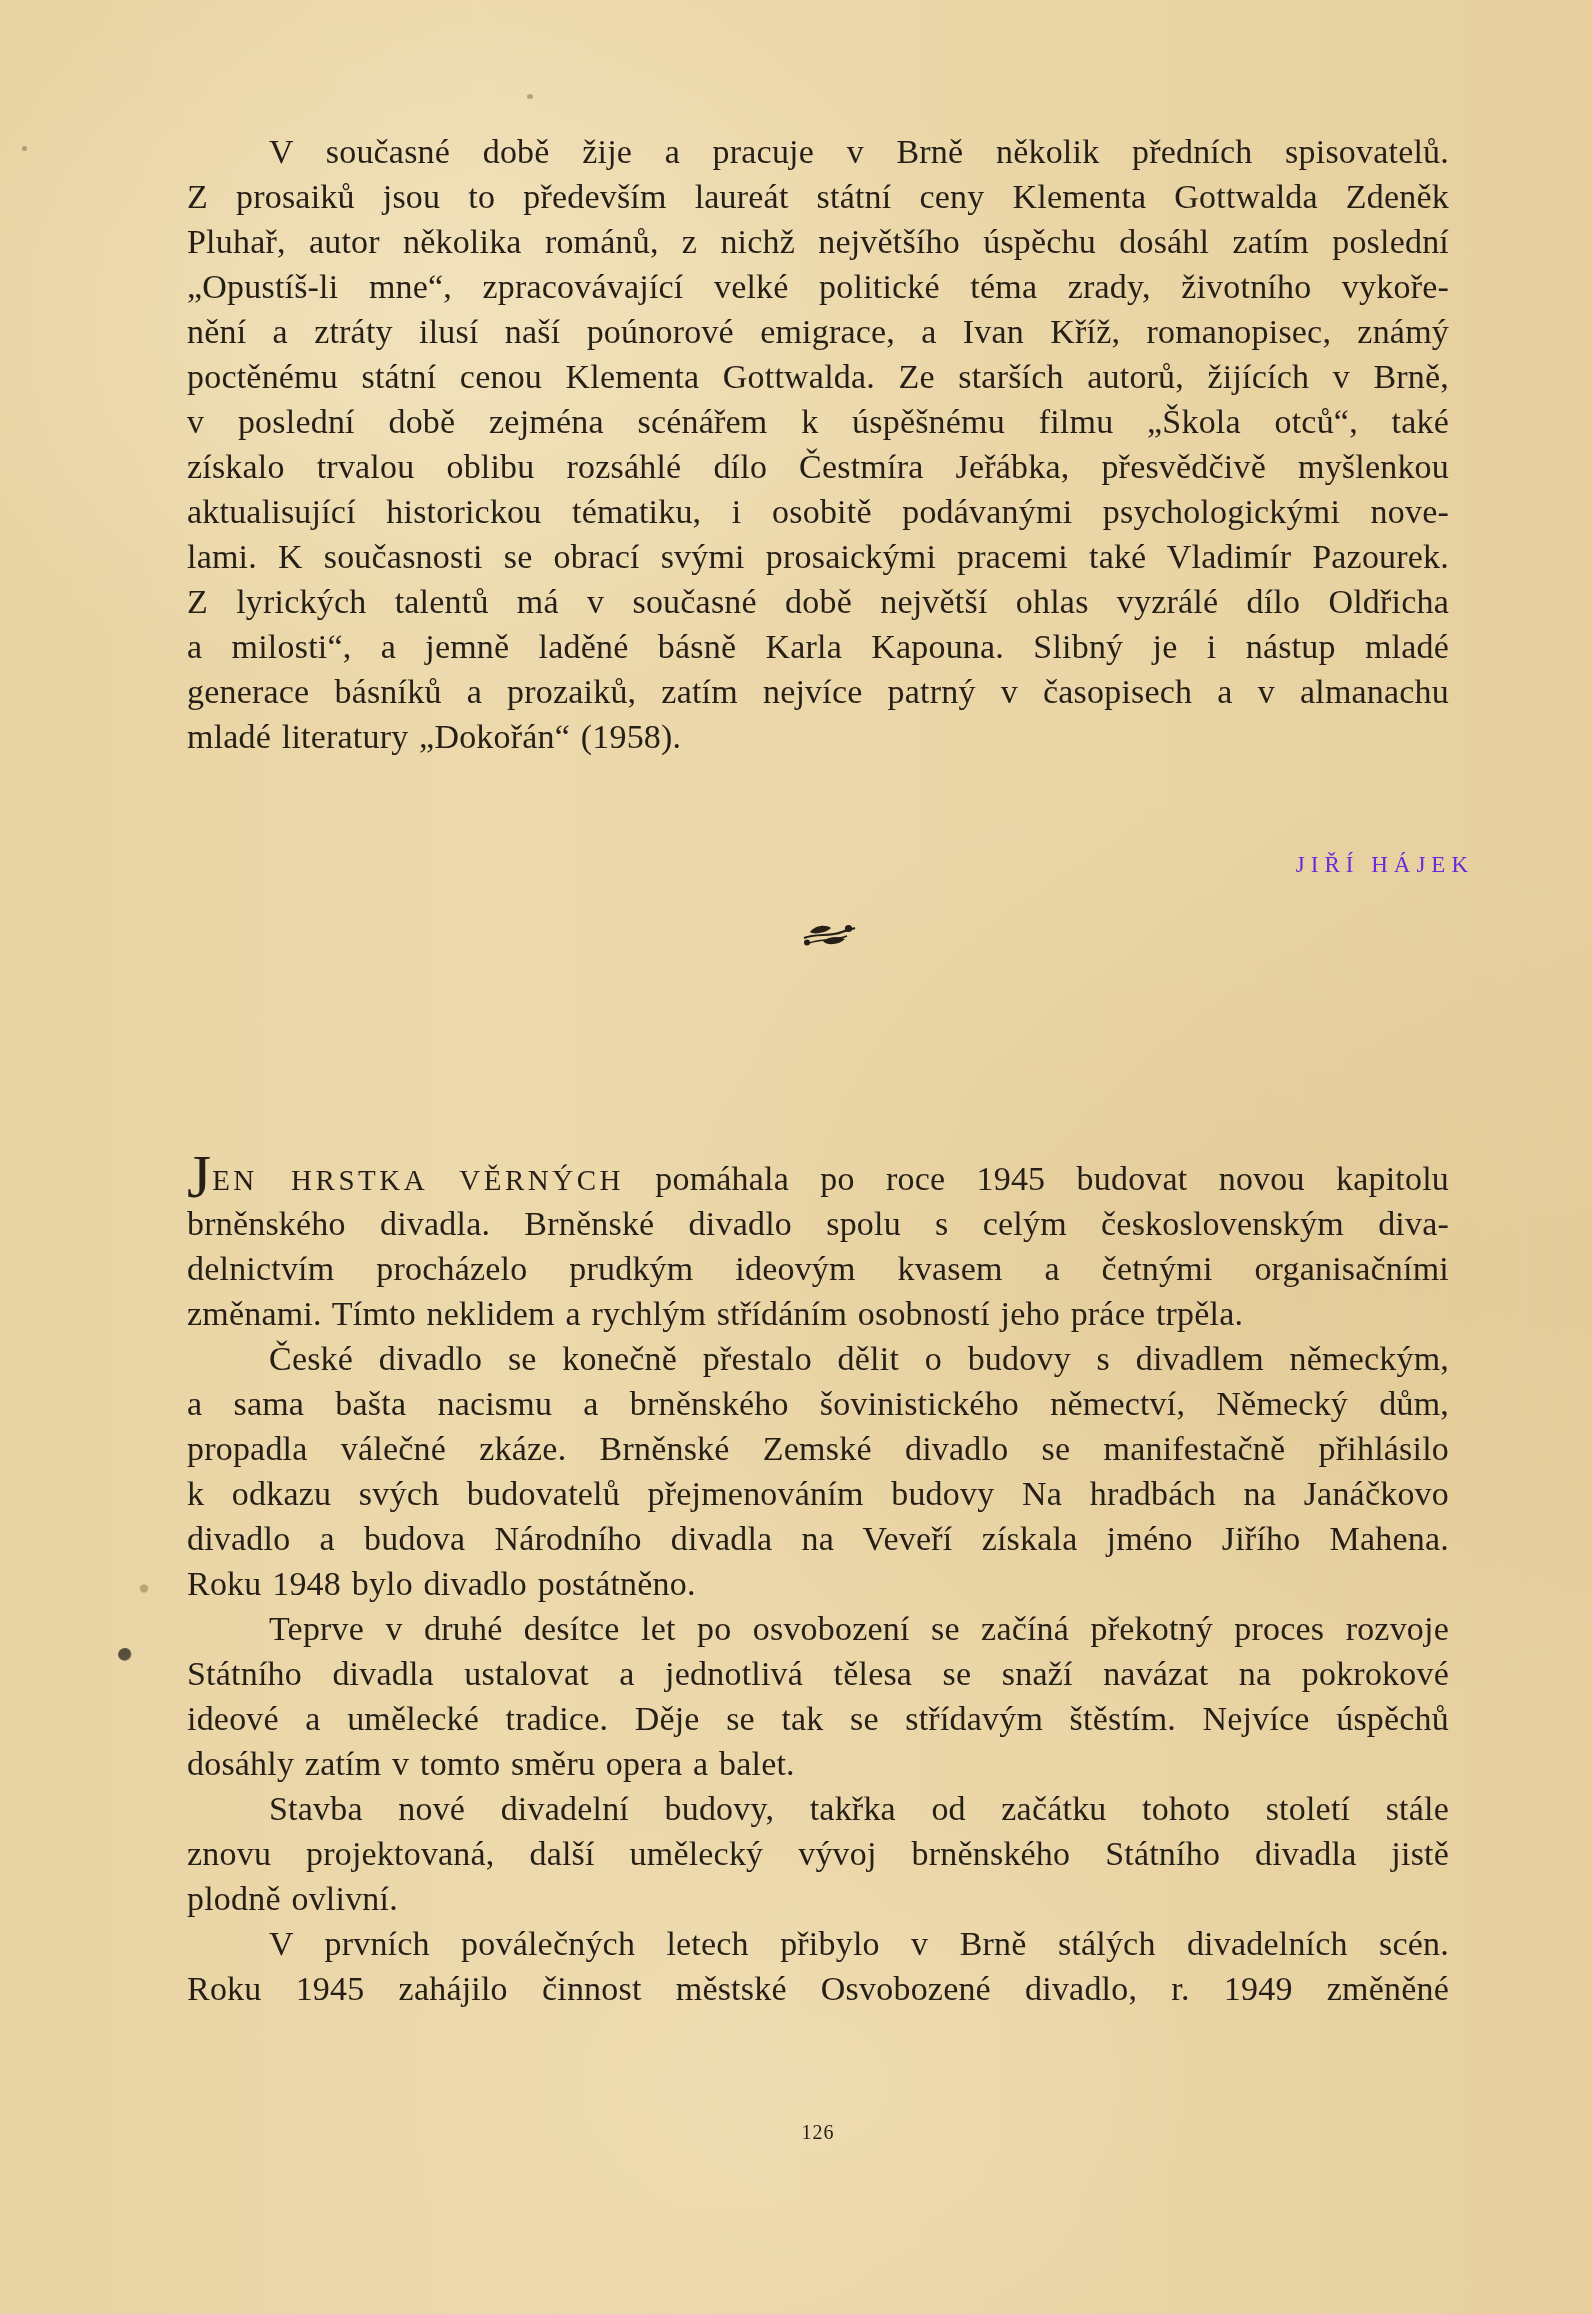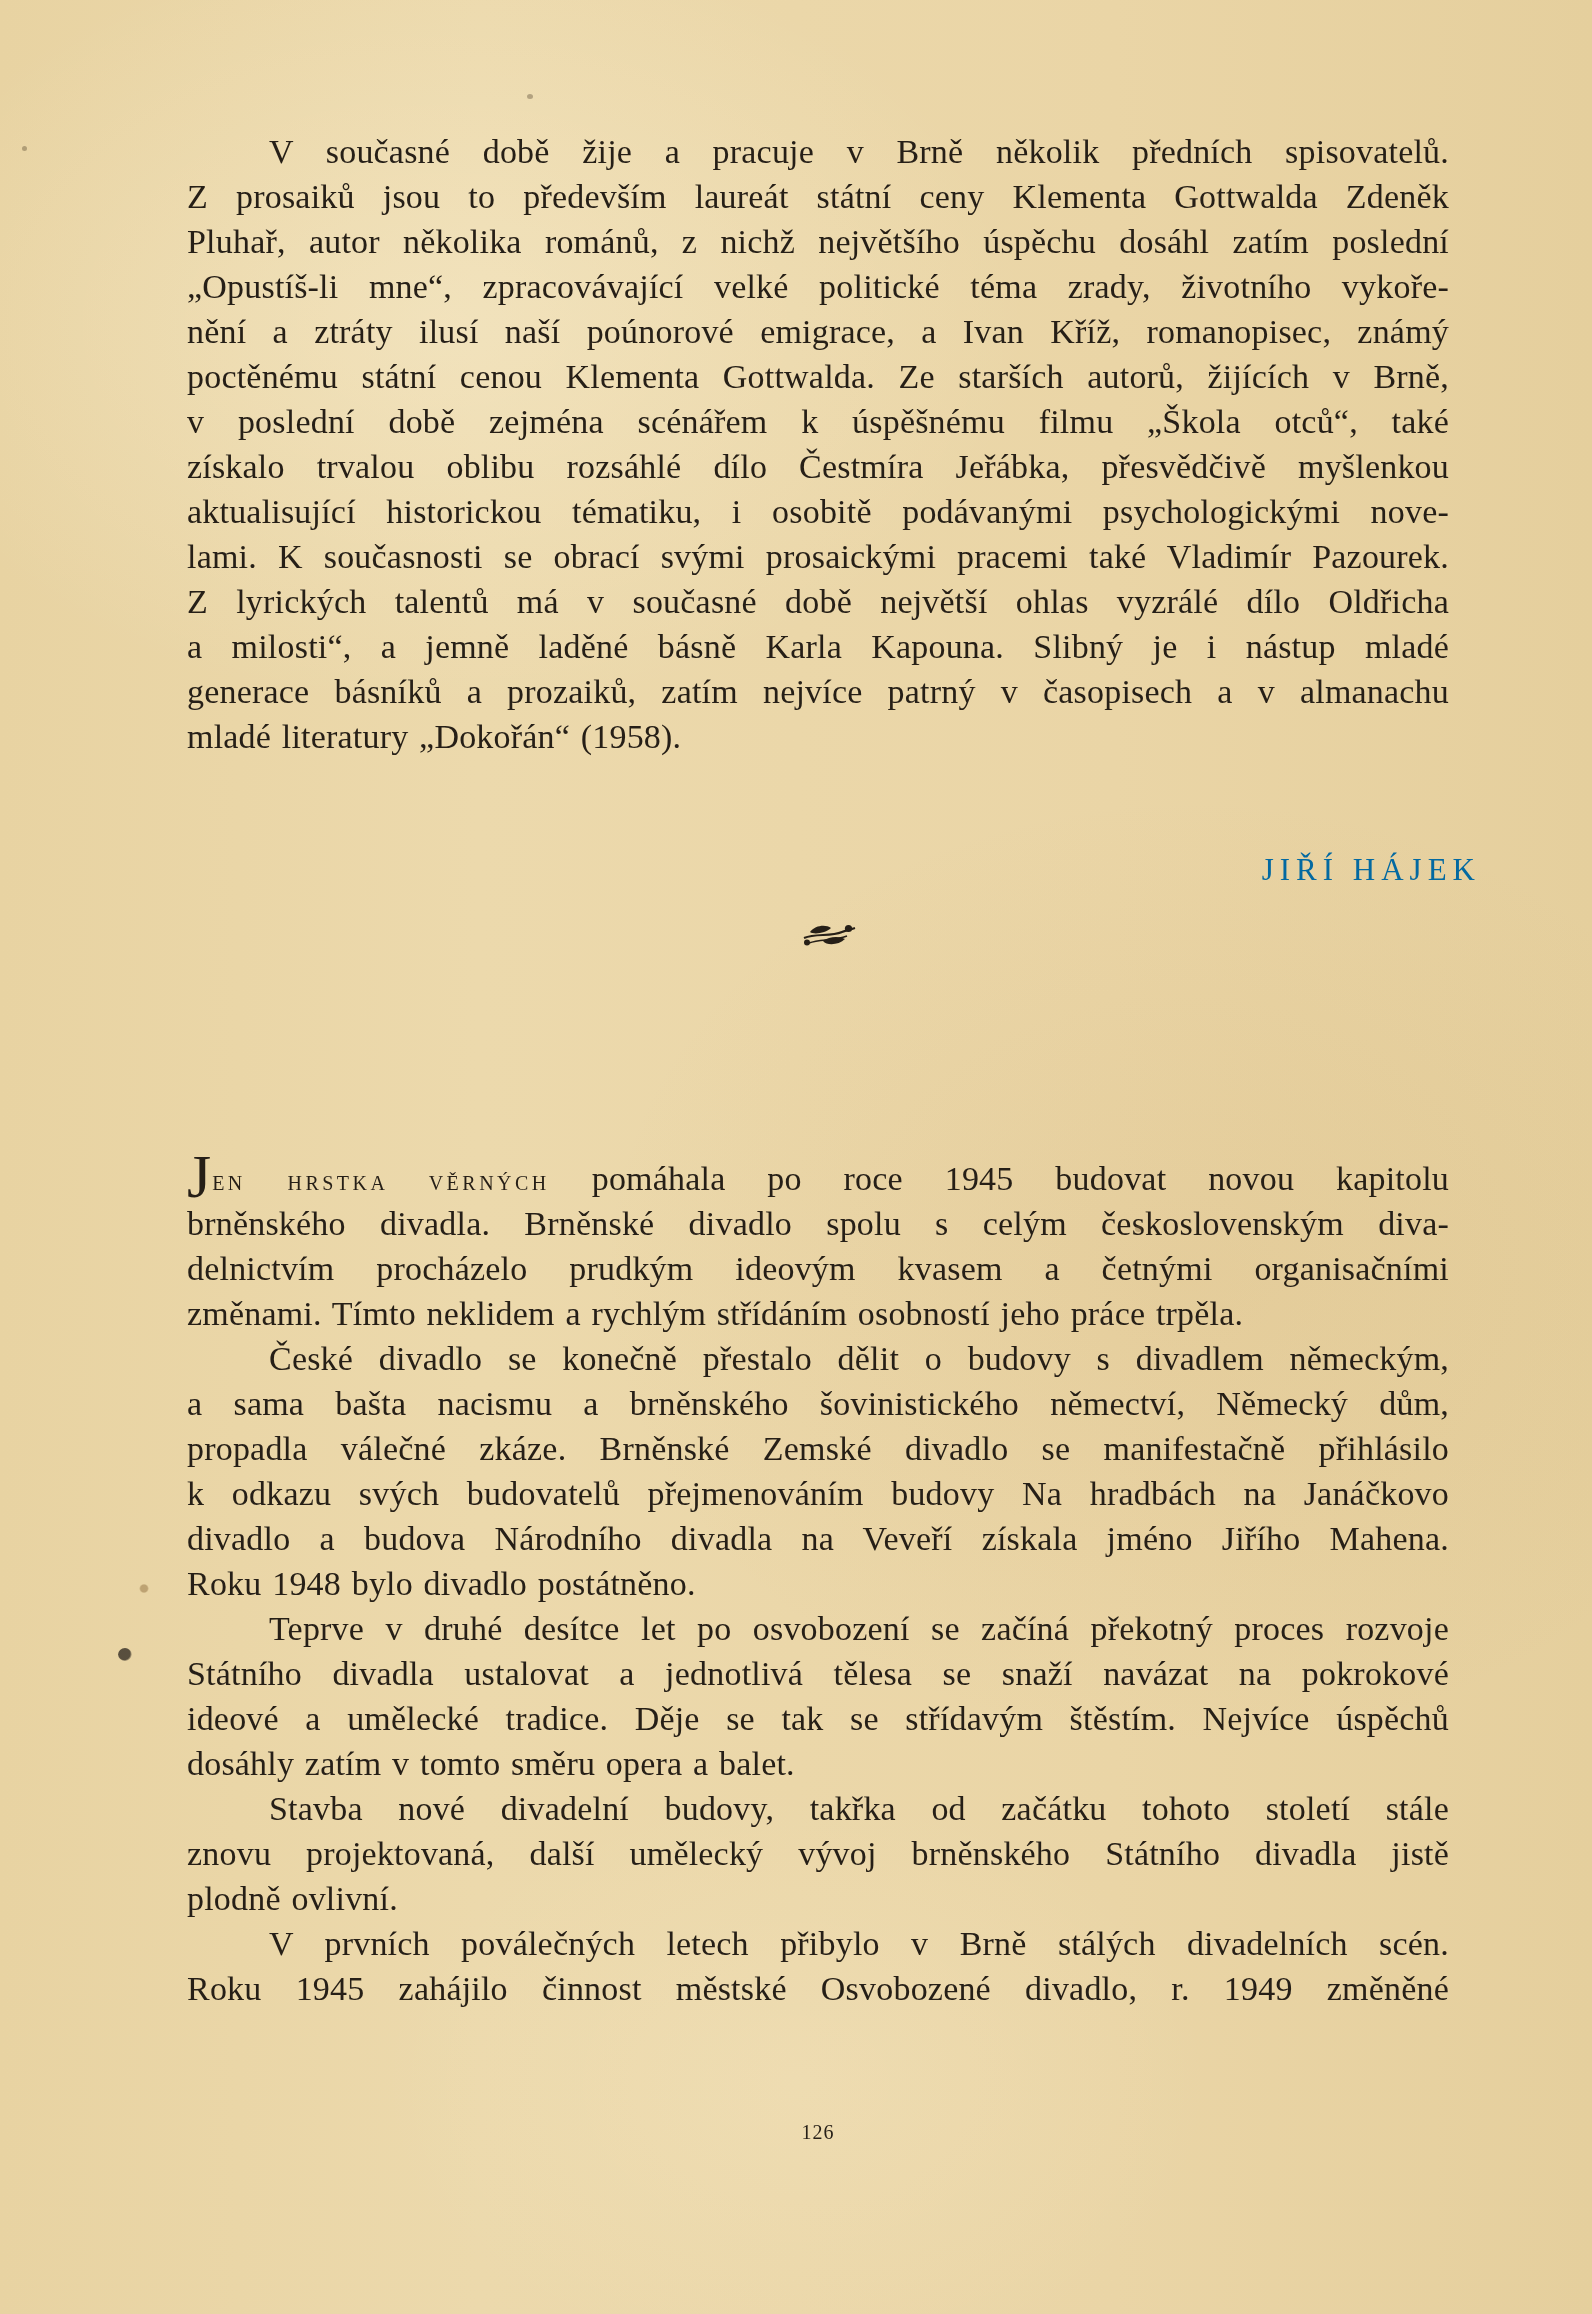--- a/index.html
+++ b/index.html
@@ -20,25 +20,25 @@
     font-size:34px;line-height:45px;height:45px;
     text-align:justify;text-align-last:justify;
     white-space:normal;letter-spacing:0.2px;word-spacing:2px;
   }
   .line.indent{padding-left:82px;}
   .line.last{text-align-last:left;}
   .initial{
     font-size:62px;line-height:0;position:relative;top:7px;
     letter-spacing:1px;
   }
-  .opencaps{font-size:20px;letter-spacing:3.5px;}
+  .opencaps{font-size:29px;letter-spacing:3.5px;}
   .signature{
-    position:absolute;top:852px;right:111px;
-    font-size:31px;letter-spacing:6px;text-align:right;
-    color:#0369a1;
+    position:absolute;top:852px;right:118px;
+    font-size:23px;letter-spacing:6px;text-align:right;
+    color:#6d28d9;
   }
   .ornament{position:absolute;left:802px;top:921px;width:54px;height:30px;}
   .folio{
     position:absolute;top:2117px;left:187px;width:1262px;
     text-align:center;font-size:20px;line-height:30px;letter-spacing:1px;
   }
   .speck{position:absolute;border-radius:50%;}
   .speck.s1{left:118px;top:1648px;width:14px;height:13px;
     background:radial-gradient(circle at 45% 45%, #3f372c 0 55%, rgba(63,55,44,0) 75%);opacity:.85;}
   .speck.s2{left:139px;top:1584px;width:10px;height:9px;

